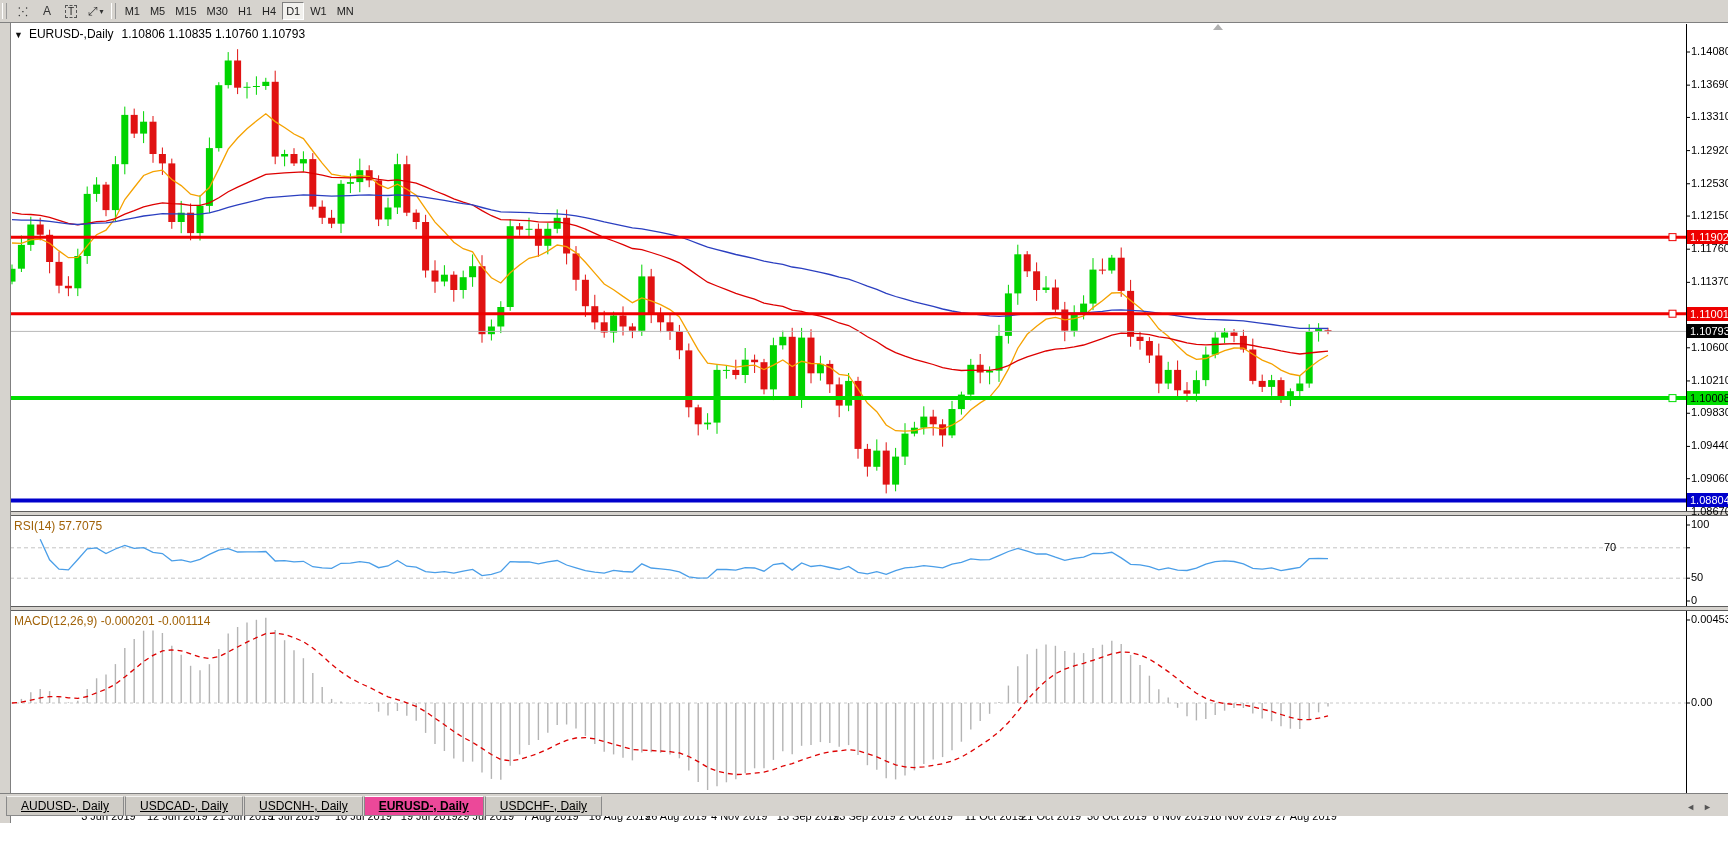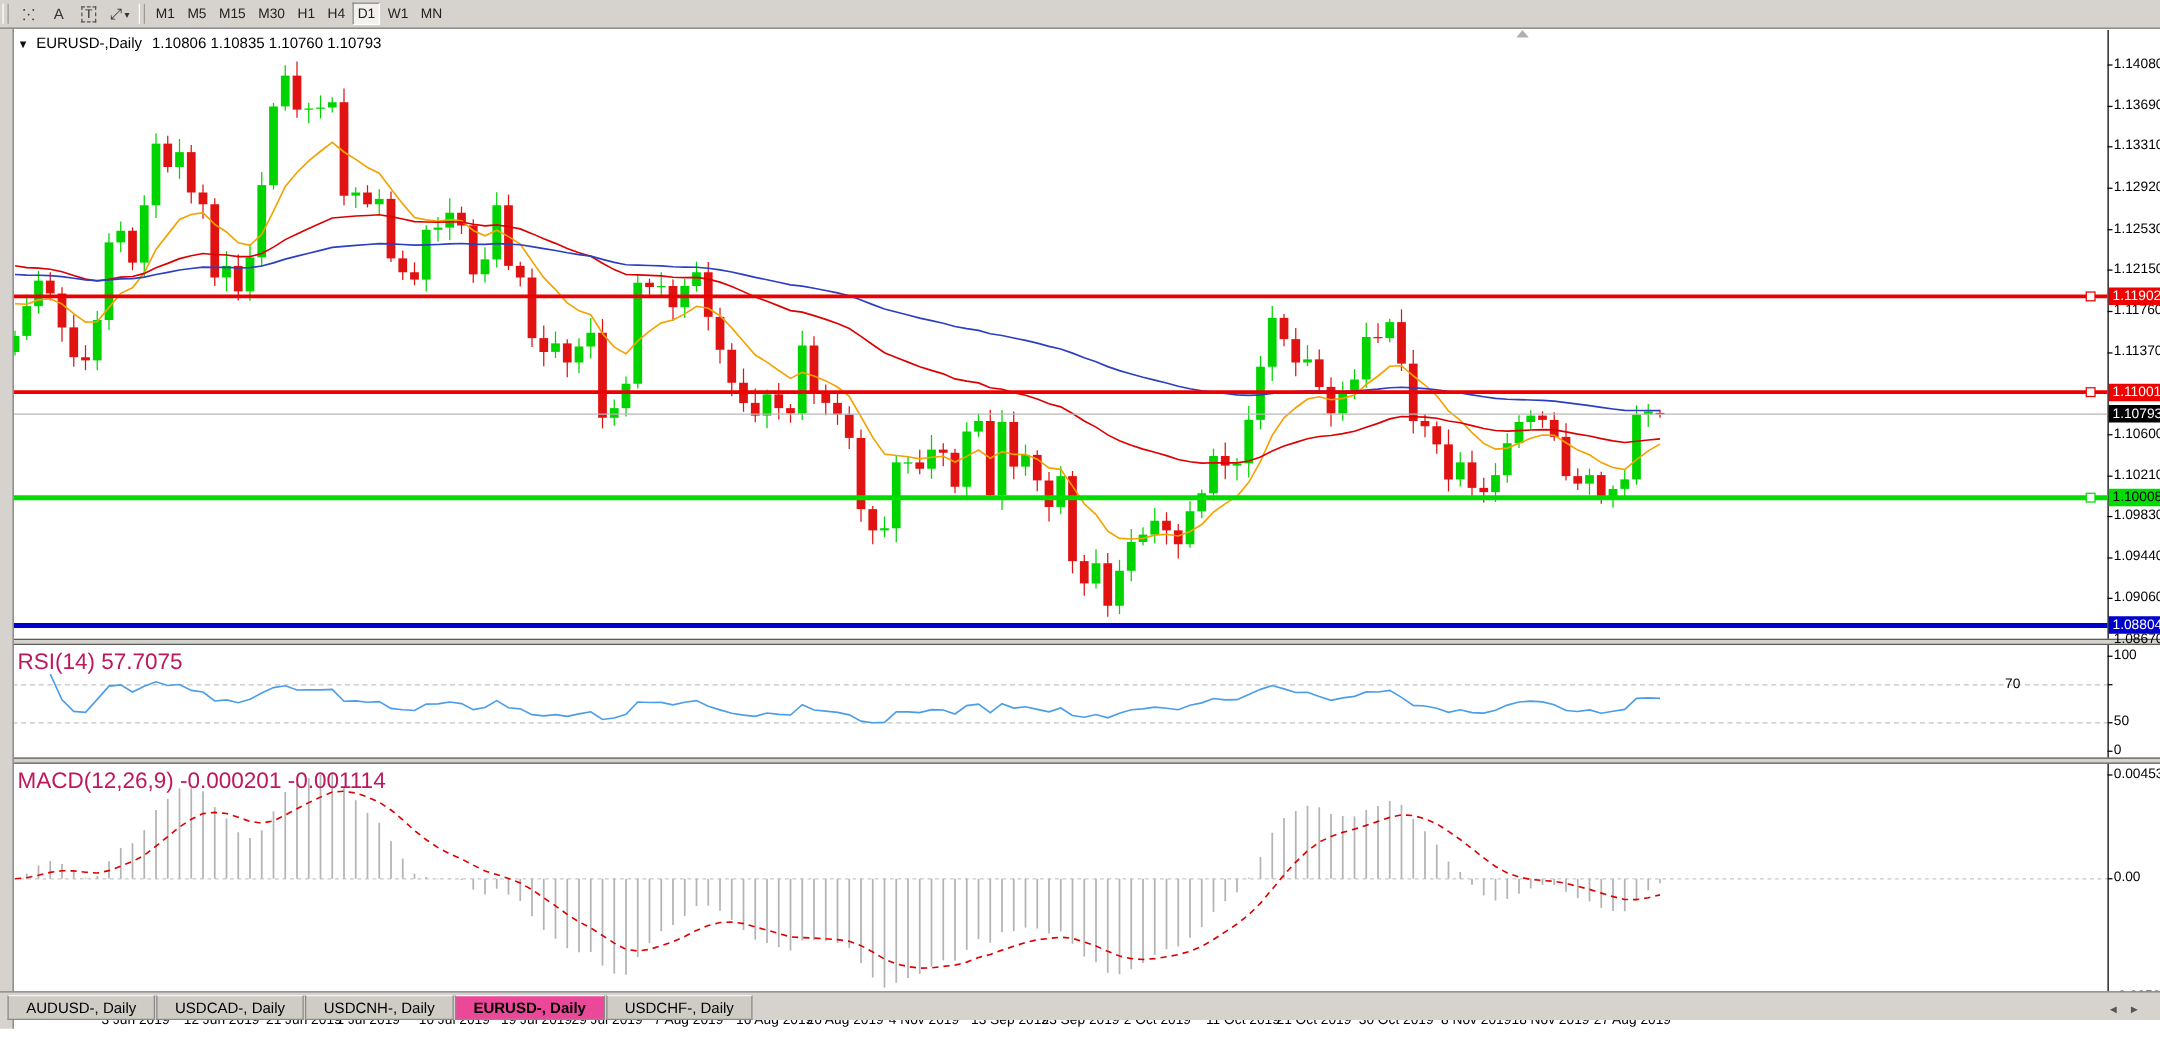--- a/index.html
+++ b/index.html
@@ -18,23 +18,23 @@
   .chart-title{position:absolute;left:14px;top:27px;font-size:12px;color:#000;z-index:8;white-space:nowrap;}
   .chart-title .dd{font-size:9px;margin-right:6px;color:#111;}
   .chart-title .ohlc{margin-left:8px;}
   .shiftmark{position:absolute;left:1213px;top:24px;width:0;height:0;border-left:5px solid transparent;border-right:5px solid transparent;border-bottom:6px solid #b0b0b0;z-index:8;}
   .pane-sep{position:absolute;left:0;width:1728px;height:5px;background:#d6d3ce;border-top:1px solid #5c5c5c;border-bottom:1px solid #5c5c5c;z-index:4;box-sizing:border-box;}
   #plot{position:absolute;left:0;top:0;width:1728px;height:845px;z-index:3;}
   #overlay{position:absolute;left:0;top:0;width:1728px;height:845px;z-index:6;pointer-events:none;}
   .axlabel{position:absolute;left:1691px;font-size:11px;color:#000;white-space:nowrap;}
   .pricebox{position:absolute;left:1687px;width:41px;height:14px;font-size:11px;line-height:14px;padding-left:3px;white-space:nowrap;z-index:7;}
   .datelabel{position:absolute;font-size:11px;color:#000;white-space:nowrap;}
-  .panelabel{position:absolute;font-size:18px;color:#be185d;z-index:8;white-space:nowrap;}
+  .panelabel{position:absolute;font-size:12px;color:#a16207;z-index:8;white-space:nowrap;}
   
-  .tabbar{position:absolute;left:0;top:793px;width:1728px;height:22px;background:#d6d3ce;border-top:1px solid #808080;display:flex;align-items:flex-end;z-index:10;}
+  .tabbar{position:absolute;left:0;top:793px;width:1728px;height:22px;background:#d6d3ce;border-top:1px solid #808080;display:flex;align-items:flex-end;z-index:10;text-decoration:underline;}
   .tabs{display:flex;margin-left:6px;height:20px;}
   .tab{height:18px;line-height:18px;padding:0 14px;font-size:12px;color:#000;background:#cfccc6;border:1px solid #8a8a8a;border-top:1px solid #f4f3f1;margin-right:1px;cursor:default;white-space:nowrap;}
   .tab.active{background:#ec4899;font-weight:bold;border-top:1px solid #fff;}
   .tab-arrows{position:absolute;right:8px;bottom:4px;font-size:9px;color:#555;letter-spacing:8px;}
 </style>
 </head>
 <body>
 
 <div class="app">
 

